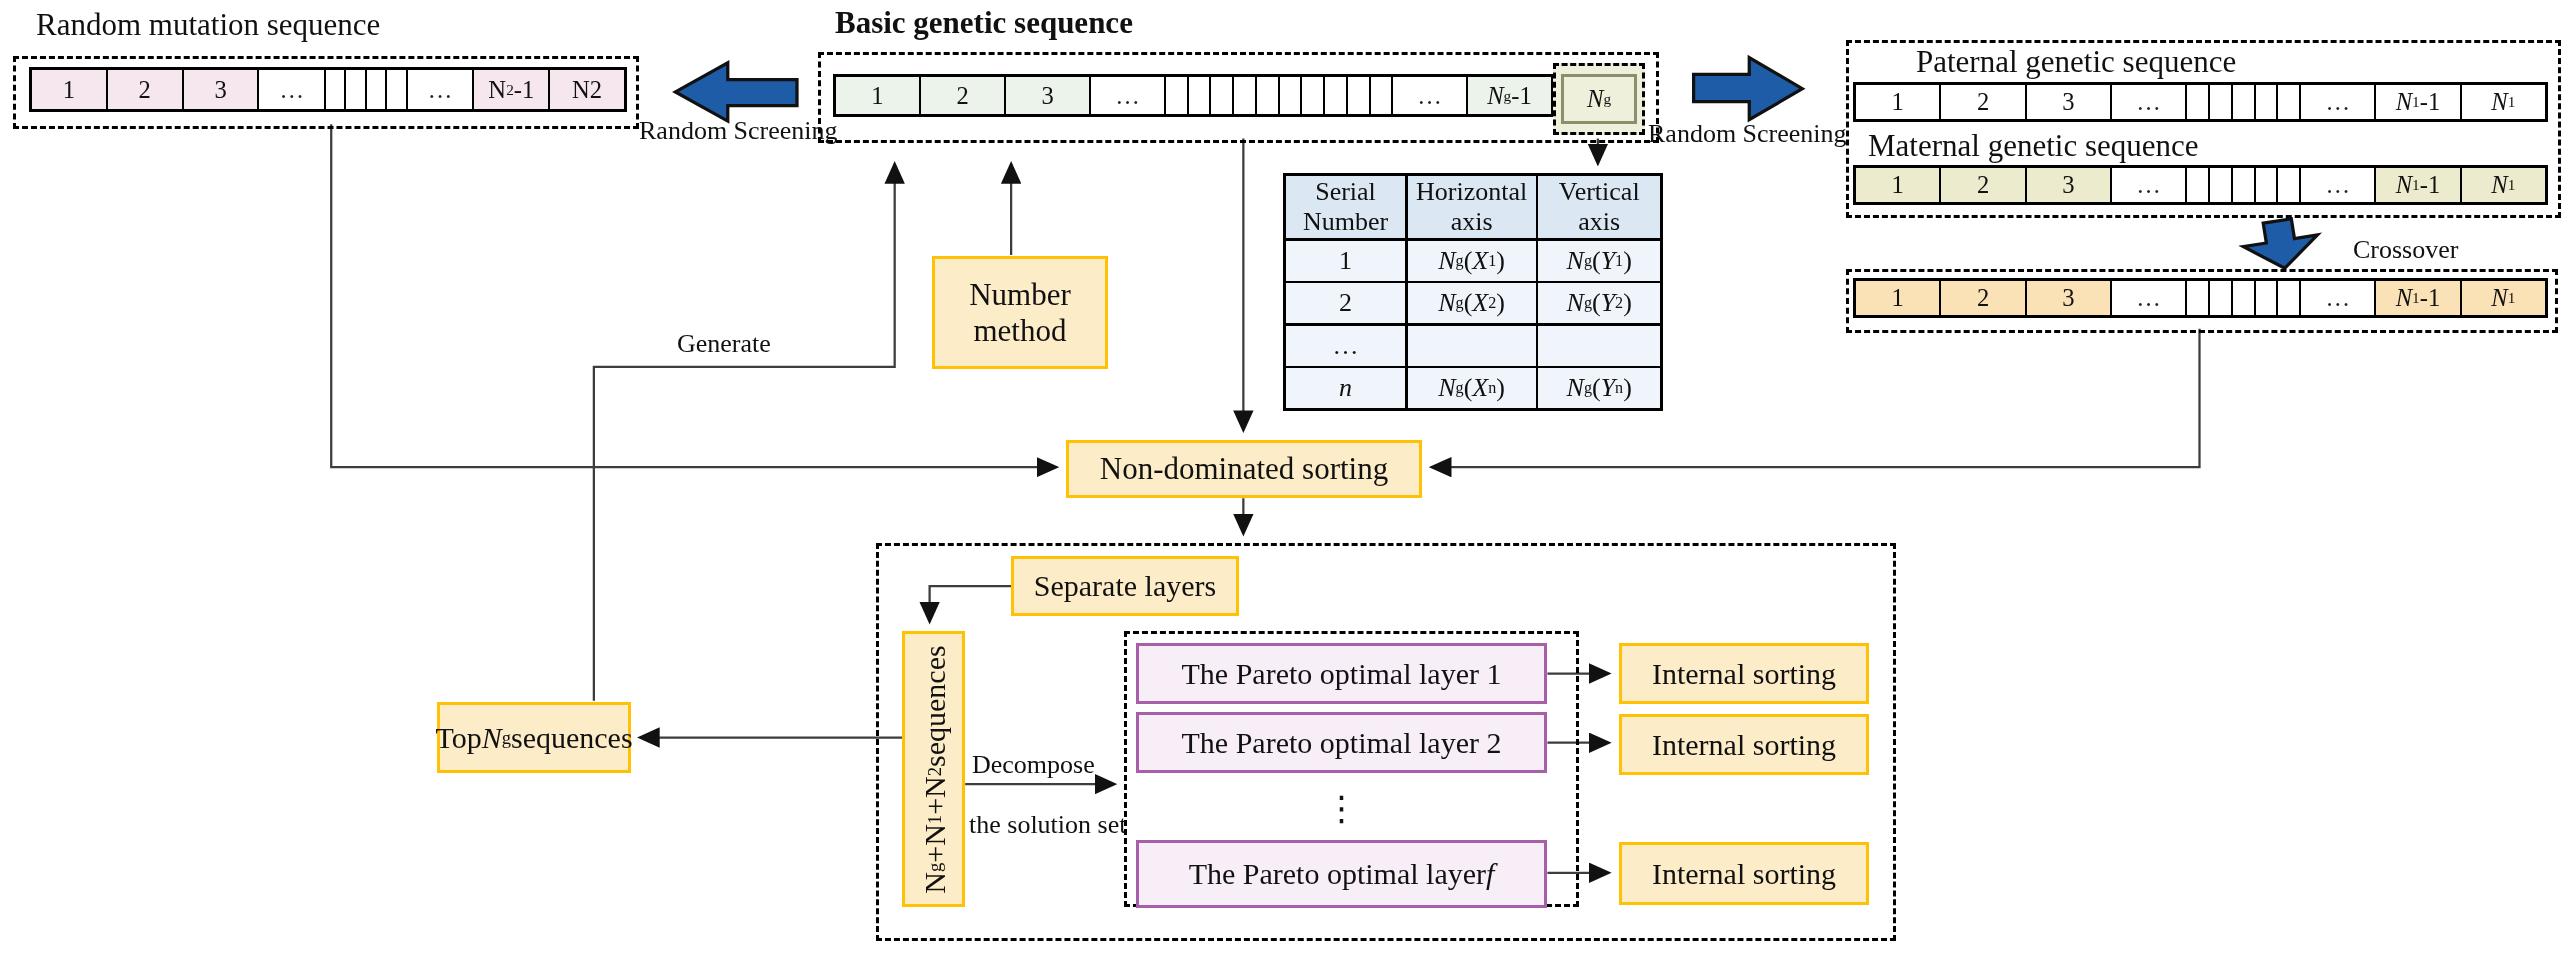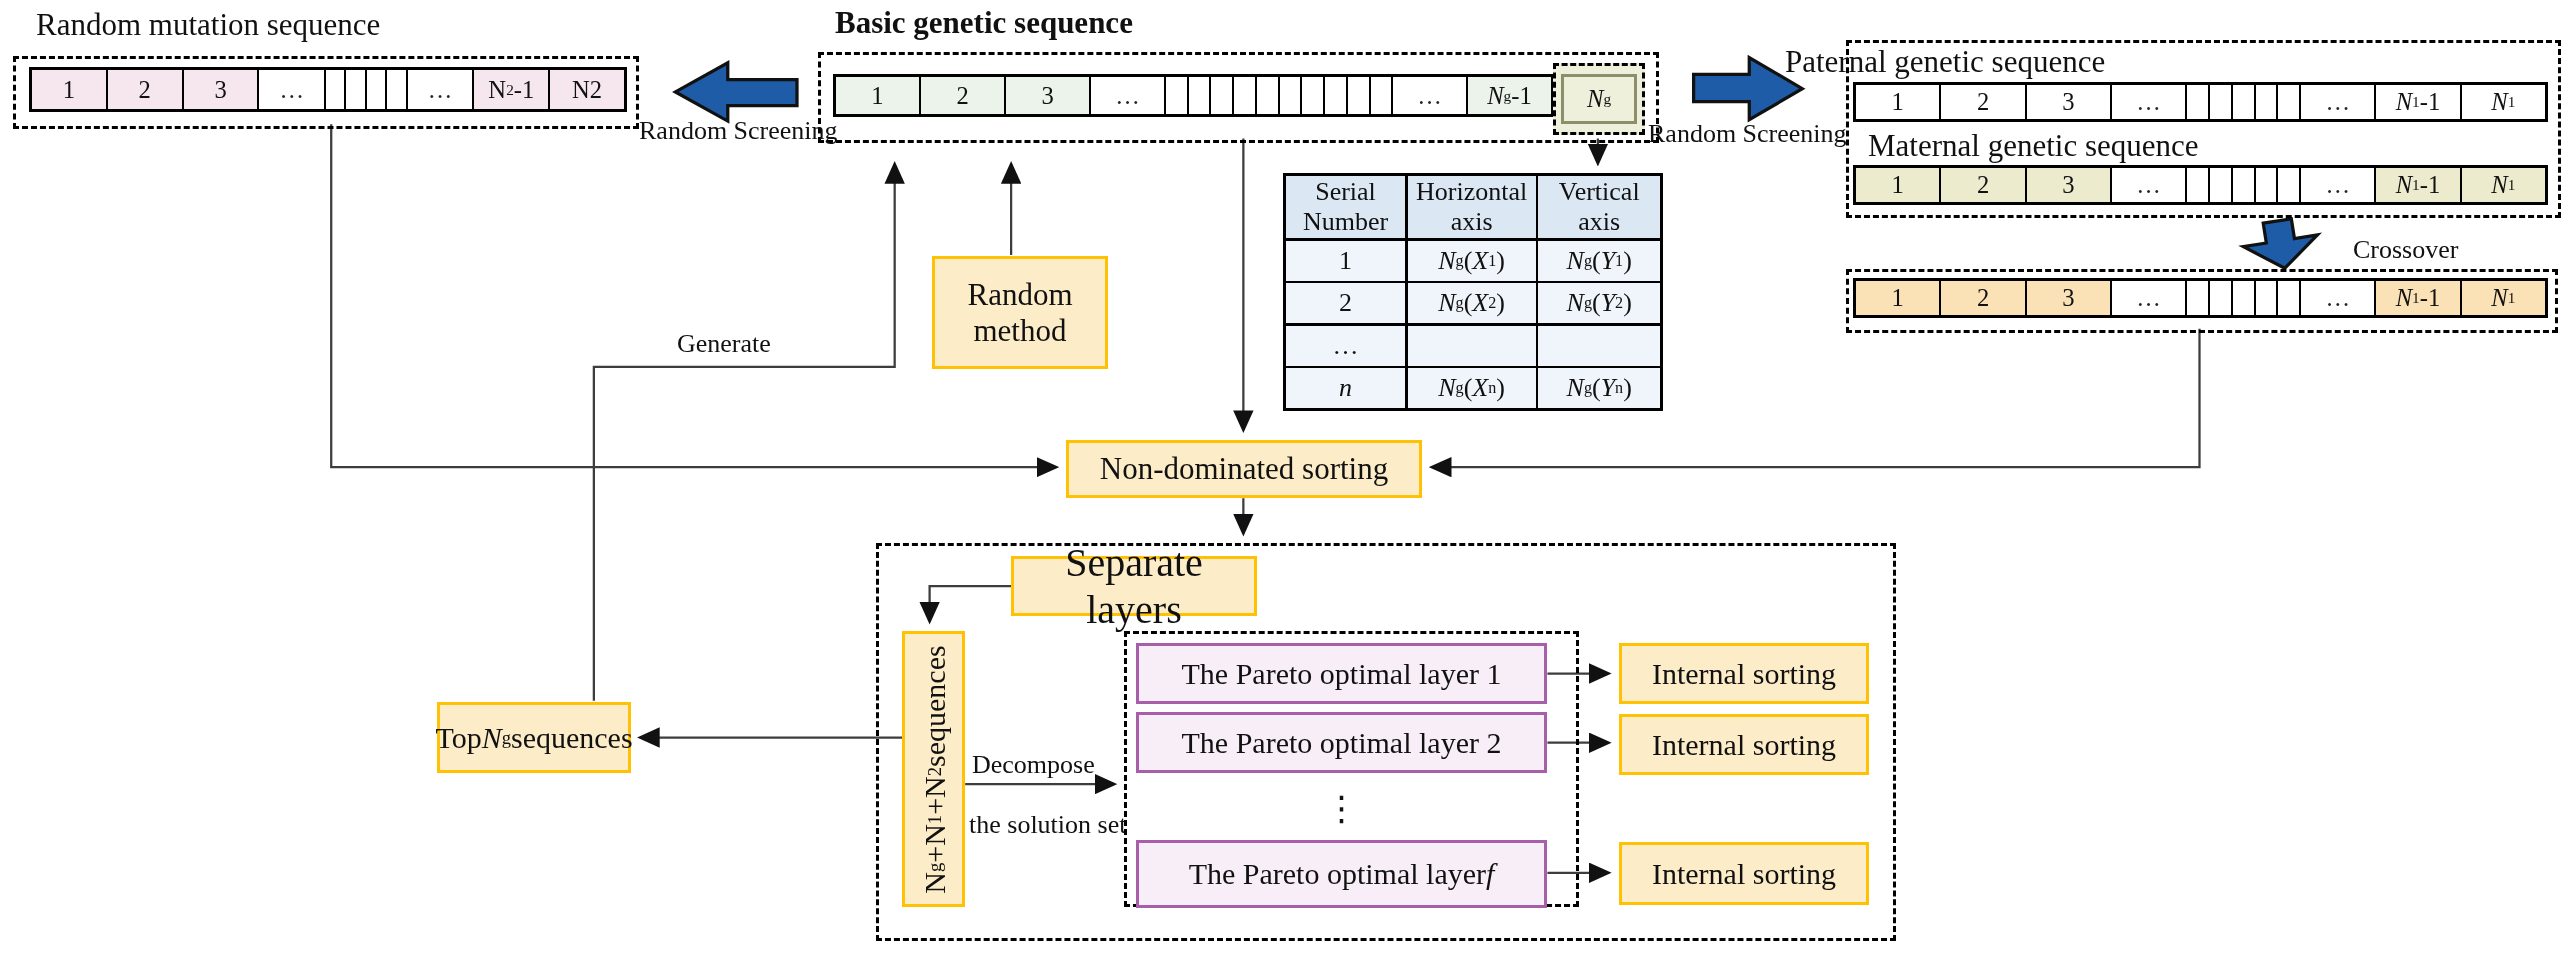--- a/index.html
+++ b/index.html
@@ -115,21 +115,21 @@
   </div>
   <div class="abs ngwrap" style="left:1553px;top:63px;width:92px;height:72px;">
     <div class="ngin">
         <i>N</i>
         <sub>g</sub>
       </div>
   </div>
   <div class="abs small" style="left:1648px;top:119px;">Random Screening</div>
 
   <div class="abs dashed" style="left:1846px;top:40px;width:709px;height:172px;"></div>
-  <div class="abs title" style="left:1785px;top:44px;">Paternal genetic sequence</div>
+  <div class="abs title" style="left:1916px;top:44px;">Paternal genetic sequence</div>
   <div class="abs seq" style="left:1853px;top:82px;width:695px;height:40px;">
     <div class="c">1</div>
     <div class="c">2</div>
     <div class="c">3</div>
     <div class="c dots">…</div>
     <div class="c nr"></div>
     <div class="c nr"></div>
     <div class="c nr"></div>
     <div class="c nr"></div>
     <div class="c nr"></div>
@@ -192,26 +192,26 @@
     <div class="td">…</div>
     <div class="td"></div>
     <div class="td"></div>
     <div class="td">
         <i>n</i>
       </div>
     <div class="td"><i>N</i><sub>g</sub>(<i>X</i><sub>n</sub>)</div>
     <div class="td"><i>N</i><sub>g</sub>(<i>Y</i><sub>n</sub>)</div>
   </div>
 
-  <div class="abs ybox" style="left:932px;top:256px;width:176px;height:113px;">Random method</div>
+  <div class="abs ybox" style="left:932px;top:256px;width:176px;height:113px;">Number method</div>
   <div class="abs small" style="left:677px;top:329px;">Generate</div>
   <div class="abs ybox" style="left:1066px;top:440px;width:356px;height:58px;">Non-dominated sorting</div>
 
   <div class="abs dashed" style="left:876px;top:543px;width:1014px;height:392px;"></div>
-  <div class="abs ybox" style="left:1011px;top:556px;width:246px;height:60px;font-size:40px;">Separate layers</div>
+  <div class="abs ybox" style="left:1011px;top:556px;width:228px;height:60px;font-size:30px;">Separate layers</div>
 
   <div class="abs vtextbox ybox" style="left:902px;top:631px;width:63px;height:276px;">
     <span class="vtext" style="width:276px;height:63px;">N<sub>g</sub>+N<sub>1</sub>+N<sub>2</sub> sequences</span>
   </div>
 
   <div class="abs ybox" style="left:437px;top:702px;width:194px;height:71px;font-size:30px;">Top <i>N</i><sub>g</sub> sequences</div>
 
   <div class="abs small" style="left:972px;top:750px;">Decompose</div>
   <div class="abs small" style="left:969px;top:810px;">the solution set</div>
 

